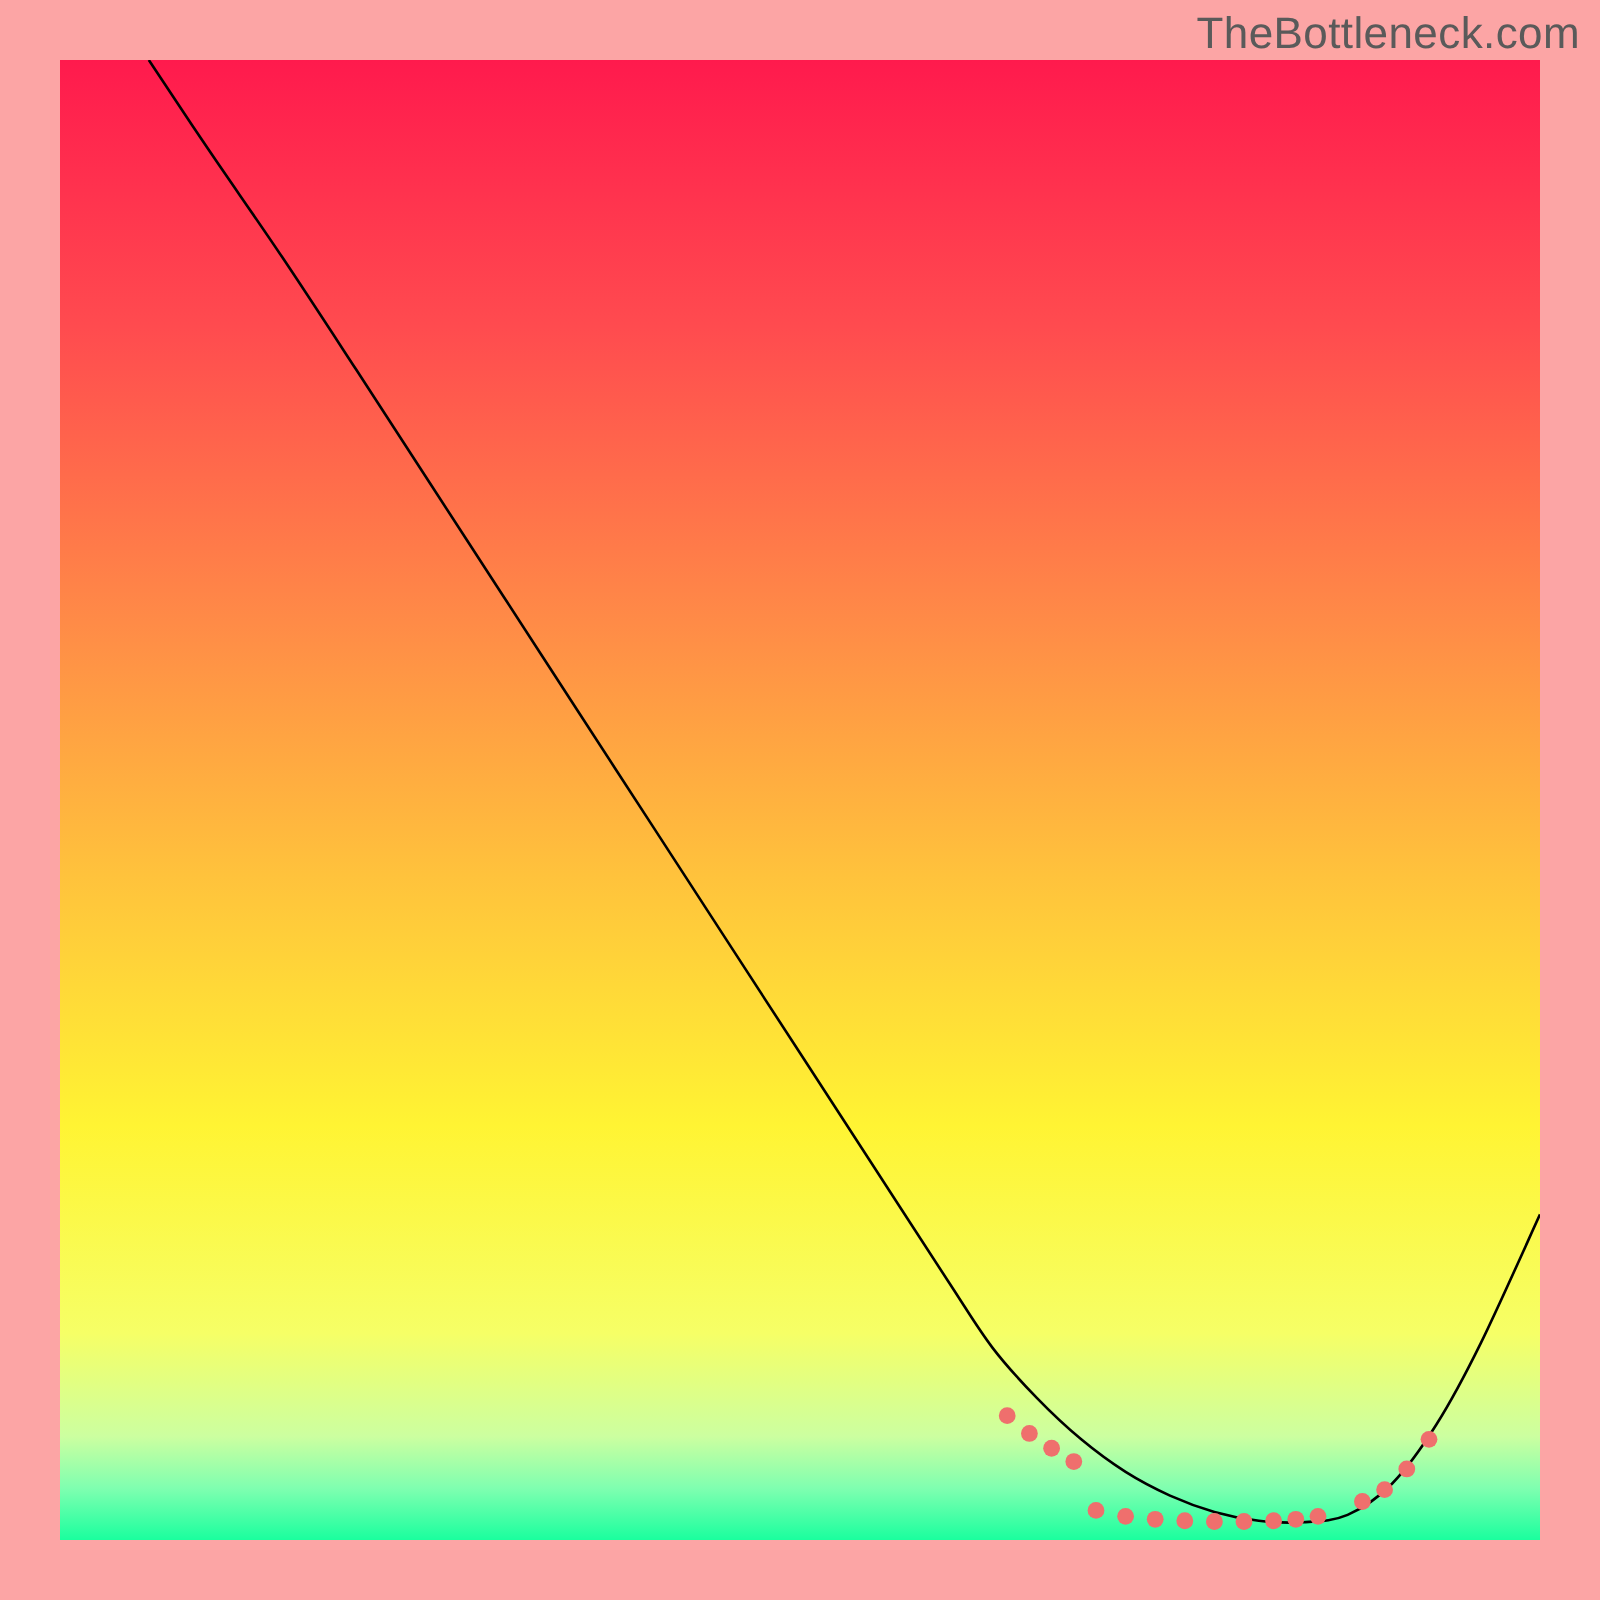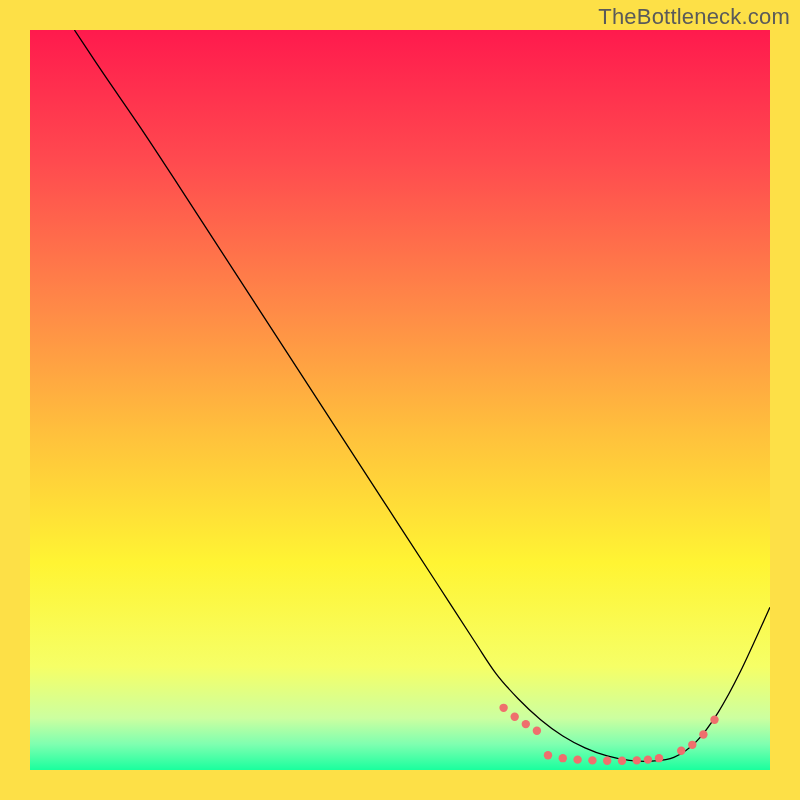--- a/index.html
+++ b/index.html
@@ -8,21 +8,21 @@
     width: 800px;
     height: 800px;
     background: #000;
     overflow: hidden;
     font-family: Arial, Helvetica, sans-serif;
   }
   .frame {
     position: relative;
     width: 800px;
     height: 800px;
-    background: #fde047;
+    background: #fca5a5;
   }
   .watermark {
     position: absolute;
     top: 4px;
     right: 10px;
     font-size: 22px;
     font-weight: 500;
     color: #5a5a5a;
     letter-spacing: 0.2px;
     z-index: 10;

